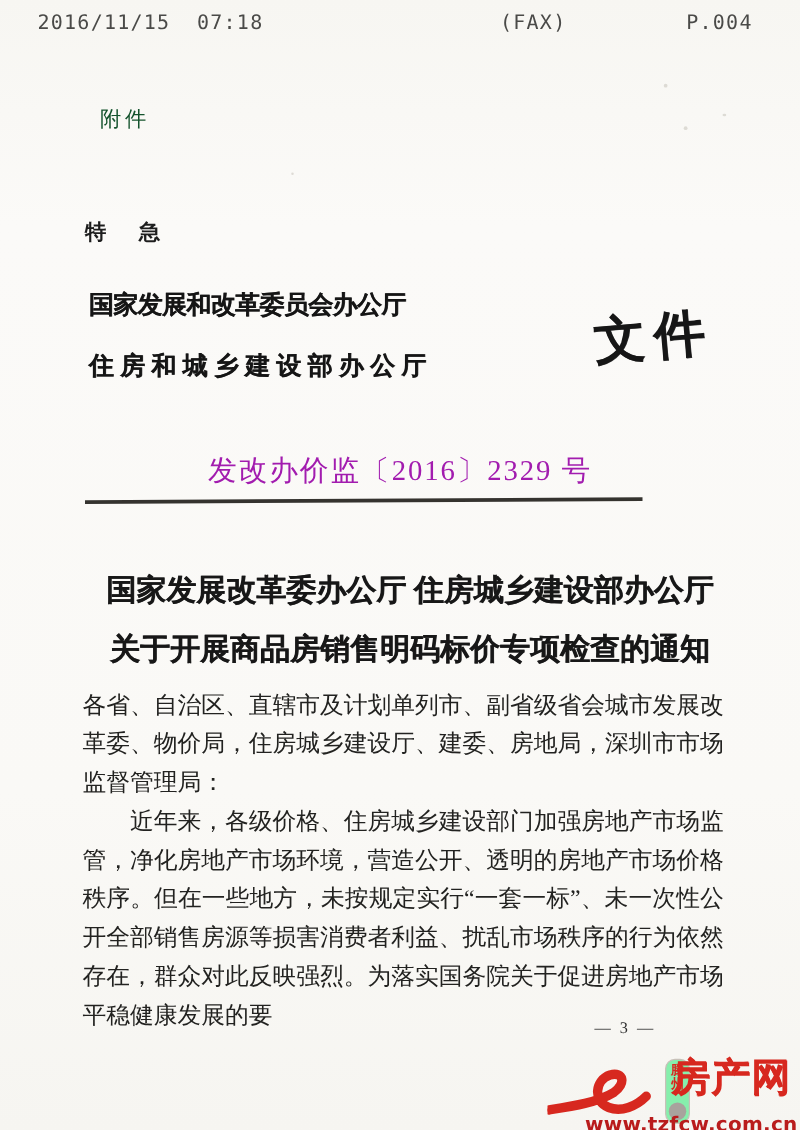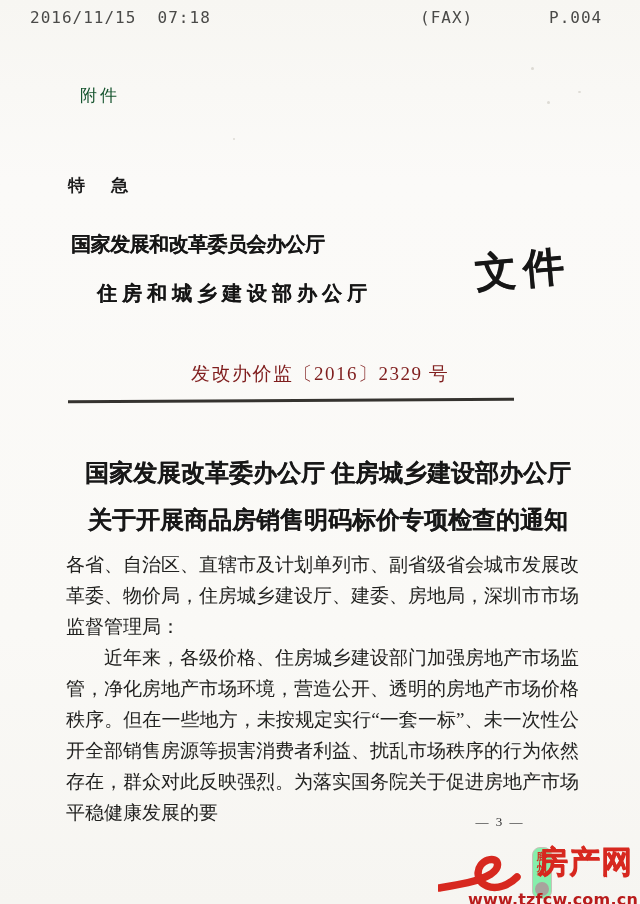--- a/index.html
+++ b/index.html
@@ -14,47 +14,47 @@
   .abs { position: absolute; }
 
   
   .fax-header span {
     position: absolute; top: 8px;
     font-family: "DejaVu Sans Mono", monospace;
     font-size: 16px; color: #4a4a48; letter-spacing: 1px;
     white-space: pre;
   }
   .fax-ts   { left: 30px; }
-  .fax-lab  { left: 420px; }
+  .fax-lab  { left: 400px; }
   .fax-page { left: 549px; }
 
   .attachment { left: 80px; top: 84px; font-size: 17px; letter-spacing: 3px; color: #14532d; }
   .urgency    { left: 68px; top: 174px; font-size: 17px; font-weight: bold; letter-spacing: 11px; color: #1d1d1d; }
 
   
   .letterhead { left: 71px; top: 220px; display: flex; align-items: center; }
   .org-lines  { width: 390px; }
   .org-line1, .org-line2 {
     font-weight: bold; font-size: 20px; line-height: 49px;
     color: #151515; white-space: nowrap;
     text-shadow: 0.3px 0.3px 0 #3a3a3a;
   }
   .org-line1 { letter-spacing: -0.5px; }
-  .org-line2 { letter-spacing: 5px; margin-left: 26px; }
+  .org-line2 { letter-spacing: 5px; }
   .doc-type {
     font-size: 41px; font-weight: bold; color: #161616;
     letter-spacing: 7px; margin-left: 14px; white-space: nowrap;
     transform: rotate(-5deg);
     text-shadow: 0.4px 0.4px 0 #3a3a3a;
   }
 
   .doc-number {
     left: 0; top: 361px; width: 100%;
-    text-align: center; font-size: 19px; letter-spacing: 1.5px;
-    color: #7f1d1d; font-style: normal;
+    text-align: center; font-size: 23px; letter-spacing: 1.5px;
+    color: #a21caf; font-style: normal;
   }
 
   .rule {
     left: 68px; top: 399px; width: 446px; height: 2.5px;
     background: #35332f; transform: rotate(-0.3deg);
   }
 
   
   .notice-title {
     left: 0; top: 450px; width: 100%;

